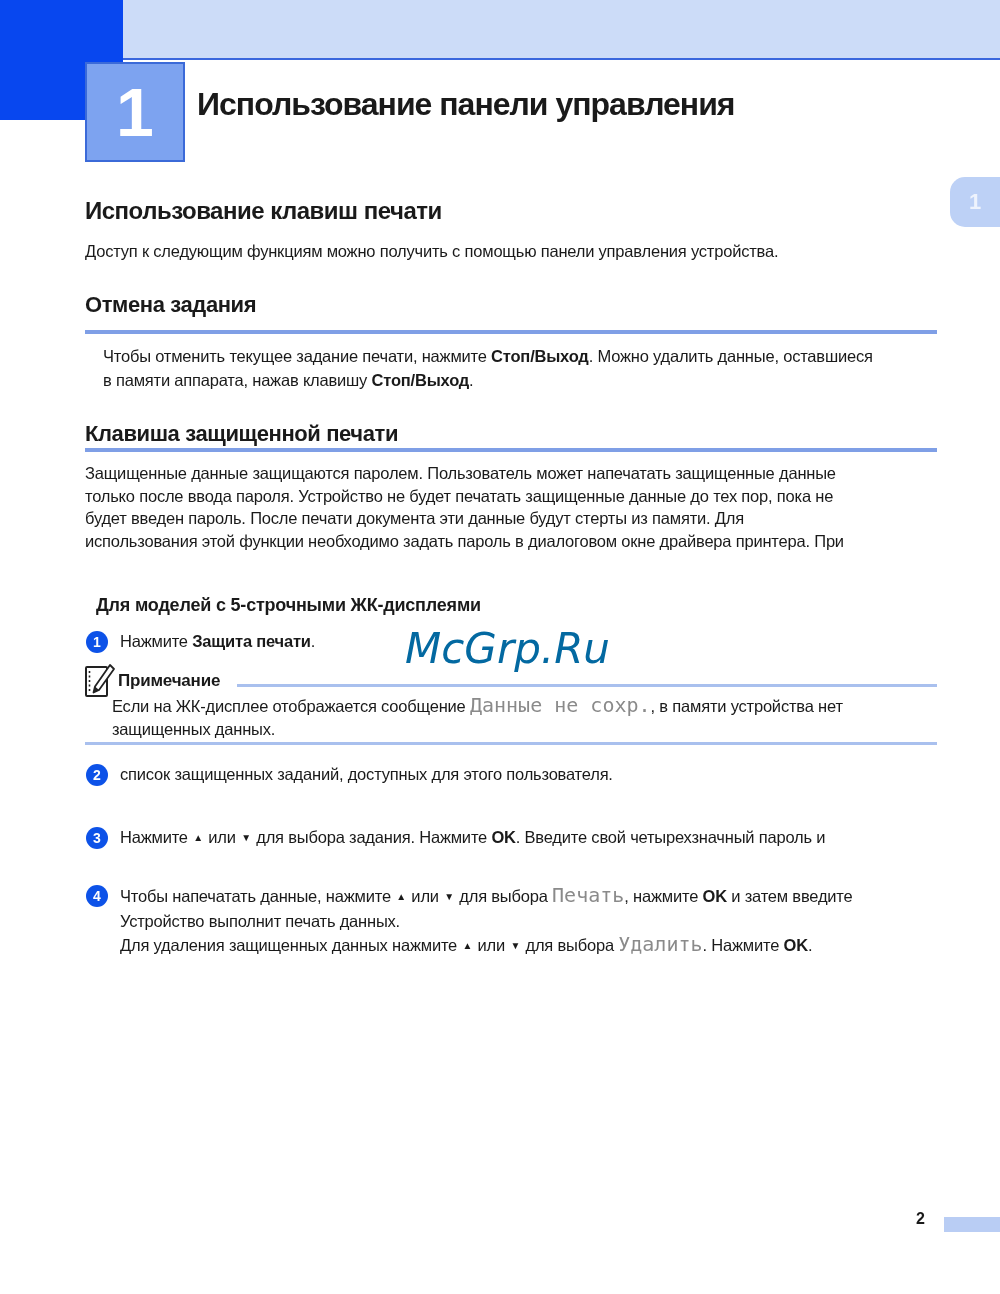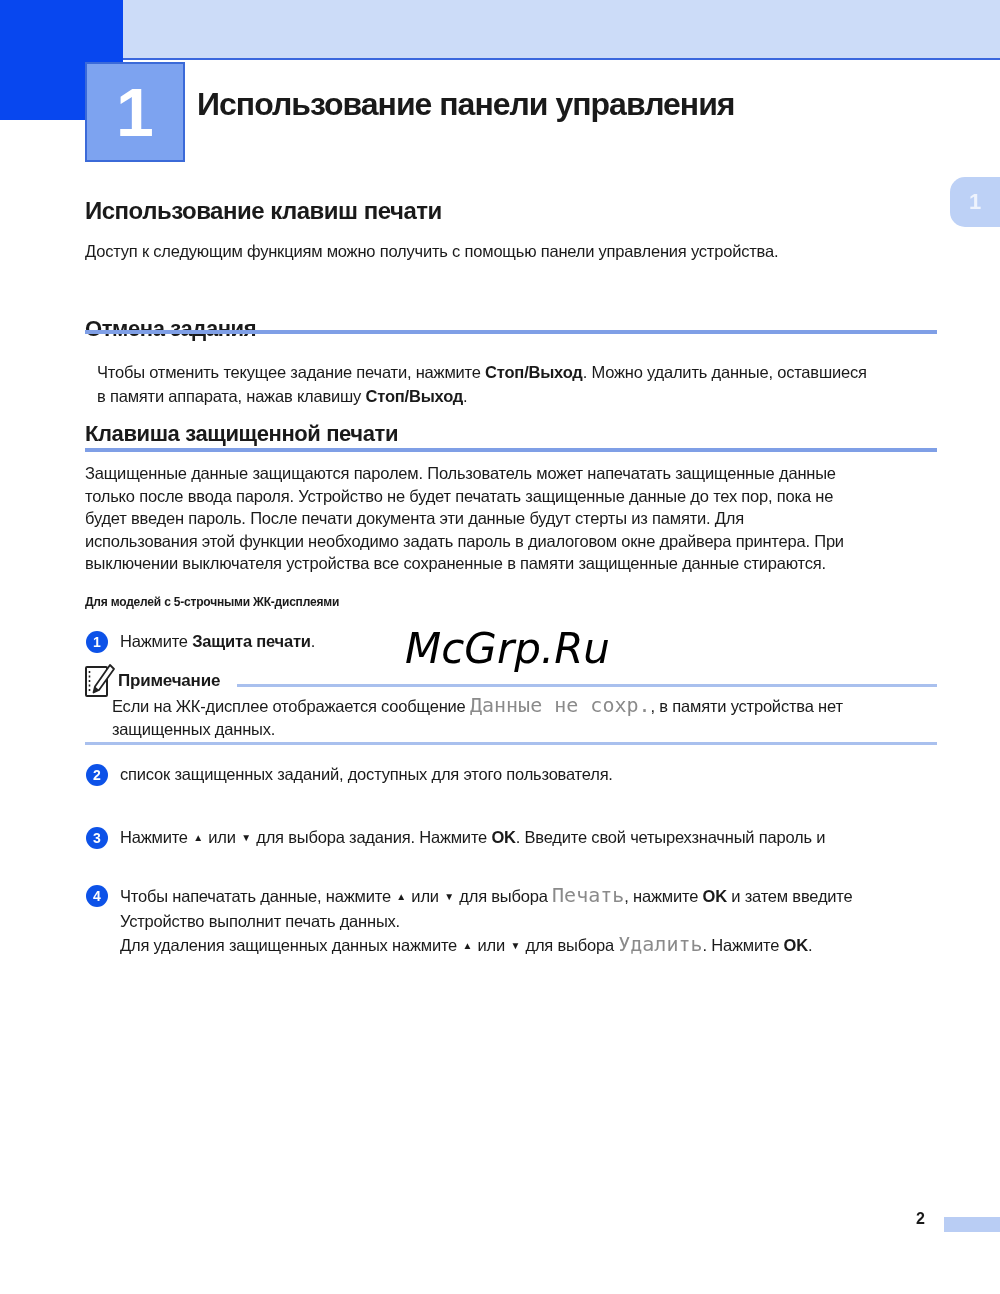--- a/index.html
+++ b/index.html
@@ -21,28 +21,28 @@
     position:absolute;left:950px;top:177px;width:50px;height:50px;background:#bdd1f6;
     border-radius:15px 0 0 15px;display:flex;align-items:center;justify-content:center;z-index:2;
   }
   .side-tab span{color:#eef3fd;font-size:22px;font-weight:bold;}
   
   .h1{position:absolute;left:85px;top:197px;font-size:24px;font-weight:bold;letter-spacing:-0.5px;white-space:nowrap;}
   .body-text{font-size:16.5px;letter-spacing:-0.2px;}
   .doc-line{white-space:nowrap;}
   .intro{position:absolute;left:85px;top:240px;line-height:23px;}
   .h2{position:absolute;left:85px;font-size:22px;font-weight:bold;letter-spacing:-0.4px;white-space:nowrap;}
-  .h2-cancel{top:316px;}
+  .h2-cancel{top:292px;}
   .h2-secure{top:421px;}
   .rule{position:absolute;left:85px;width:852px;height:4px;background:#7f9fe6;}
   .rule-cancel{top:330px;}
   .rule-secure{top:448px;}
-  .cancel-lines{position:absolute;left:97px;top:344px;line-height:24px;margin-top:16px;}
+  .cancel-lines{position:absolute;left:103px;top:344px;line-height:24px;}
   .secure-lines{position:absolute;left:85px;top:462px;line-height:22.5px;}
-  .models-label{position:absolute;left:85px;top:595px;font-size:12px;font-weight:bold;letter-spacing:-0.2px;white-space:nowrap;}
+  .models-label{position:absolute;left:96px;top:595px;font-size:18px;font-weight:bold;letter-spacing:-0.2px;white-space:nowrap;}
   
   .step{position:absolute;left:86px;width:860px;}
   .step-1{top:630px;}
   .step-2{top:763px;}
   .step-3{top:826px;}
   .step-4{top:884px;}
   .step-num{
     position:absolute;left:0;top:1px;width:22px;height:22px;border-radius:50%;
     background:#0d52e8;color:#ffffff;font-size:14px;font-weight:bold;
     display:flex;align-items:center;justify-content:center;
@@ -50,21 +50,21 @@
   .step-lines{padding-left:34px;line-height:23px;}
   
   .note-icon{position:absolute;left:84px;top:663px;}
   .note-label{position:absolute;left:118px;top:671px;font-size:17px;font-weight:bold;letter-spacing:-0.2px;}
   .note-label-line{position:absolute;left:237px;top:684px;width:700px;height:3px;background:#a9c0ee;}
   .note-lines{position:absolute;left:112px;top:694px;line-height:23px;}
   .note-bottom-rule{position:absolute;left:85px;top:742px;width:852px;height:3px;background:#a9c0ee;}
   
   .watermark{
     position:absolute;left:405px;top:624px;font-family:"DejaVu Sans",sans-serif;
-    font-size:42px;font-style:italic;color:#000000;white-space:nowrap;
+    font-size:42px;font-style:italic;color:#0369a1;white-space:nowrap;
   }
   
   .page-number{position:absolute;left:916px;top:1210px;font-size:16px;font-weight:bold;}
   .footer-bar{position:absolute;left:944px;top:1217px;width:56px;height:15px;background:#b9cdf4;}
   
   .seg-n{font-weight:normal;}
   .seg-b{font-weight:bold;}
   .seg-m{font-family:"DejaVu Sans Mono","Liberation Mono",monospace;color:#8a8a8a;font-size:20px;letter-spacing:0;}
   .seg-t{font-size:10px;position:relative;top:-2px;padding:0 1px;}
 </style>
@@ -95,21 +95,20 @@
     <div class="doc-line"><span class="seg-n">в памяти аппарата, нажав клавишу </span><span class="seg-b">Стоп/Выход</span><span class="seg-n">.</span></div>
   </div>
 
   <div class="h2 h2-secure">Клавиша защищенной печати</div>
   <div class="rule rule-secure"></div>
   <div class="secure-lines body-text">
     <div class="doc-line">Защищенные данные защищаются паролем. Пользователь может напечатать защищенные данные</div>
     <div class="doc-line">только после ввода пароля. Устройство не будет печатать защищенные данные до тех пор, пока не</div>
     <div class="doc-line">будет введен пароль. После печати документа эти данные будут стерты из памяти. Для</div>
     <div class="doc-line">использования этой функции необходимо задать пароль в диалоговом окне драйвера принтера. При</div>
-    <div class="doc-line">выключении выключателя устройства все сохраненные в памяти защищенные данные стираются.</div>
   </div>
 
   <div class="models-label">Для моделей с 5-строчными ЖК-дисплеями</div>
 
   <div class="step step-1">
     <div class="step-num">1</div>
     <div class="step-lines body-text">
       <div class="doc-line"><span class="seg-n">Нажмите </span><span class="seg-b">Защита печати</span><span class="seg-n">.</span></div>
     </div>
   </div>

